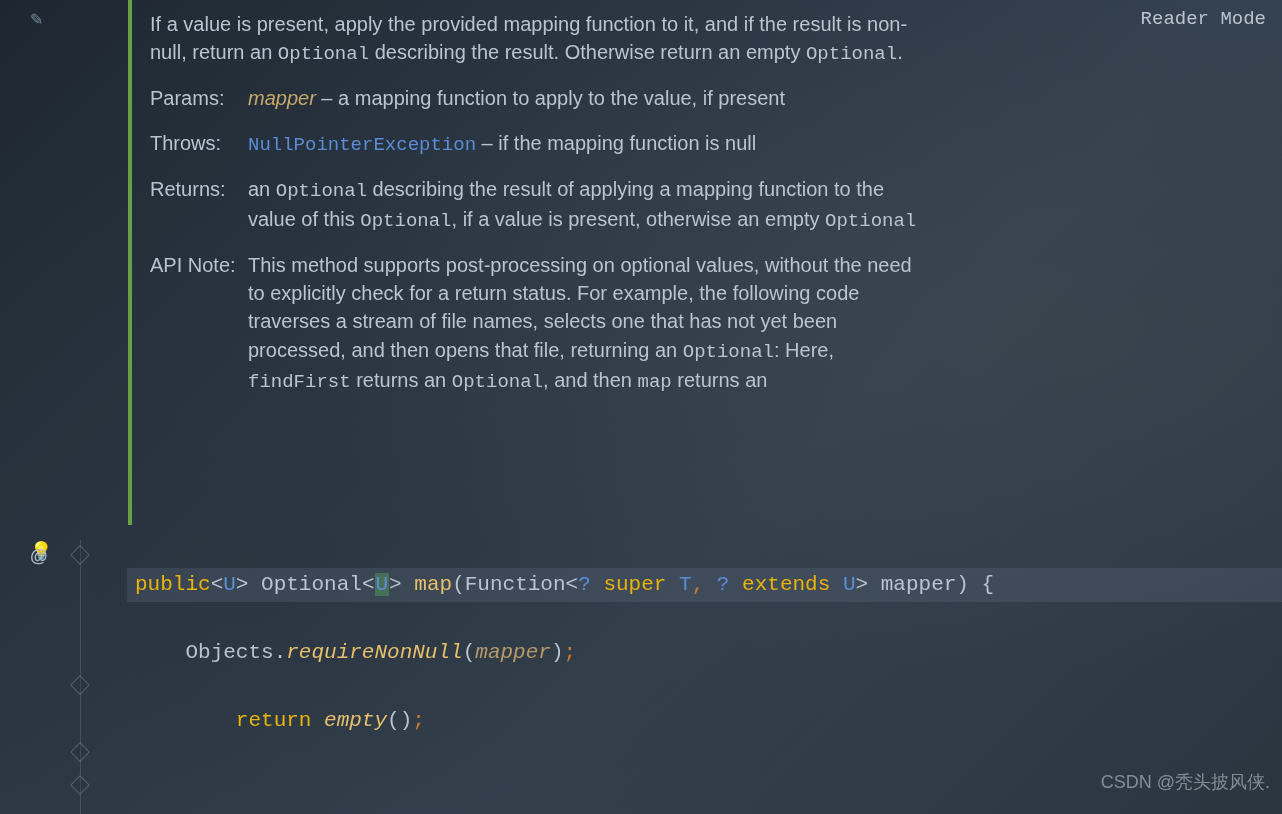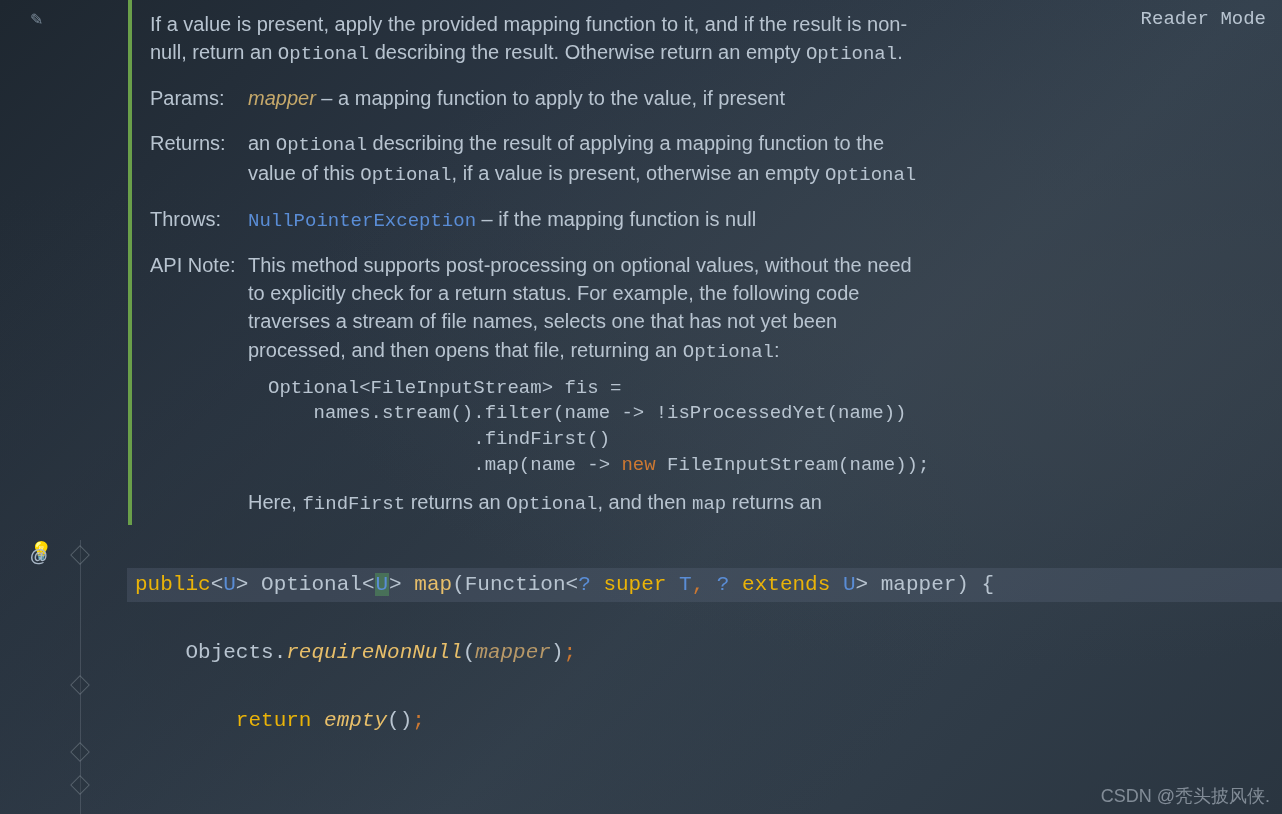--- a/index.html
+++ b/index.html
@@ -92,21 +92,21 @@
   .gen  { color:#5a8dd6; }
   .func { color:#e8bf6a; }
   .meth { color:#e8bf6a; font-style:italic;margin-top:12px; }
   .param{ color:#b8c4d0; }
   .paren{ color:#b8c4d0; }
   .brace{ color:#b8c4d0; }
   .ident{ color:#b89968; font-style:italic;}
   .punct{ color:#cc7832; }
   .sel-u{ background:rgba(80,140,90,0.6); padding:0 1px;}
   .watermark {
-    position:absolute; right:12px; bottom:6px;
+    position:absolute; right:12px; bottom:20px;
     color:rgba(200,210,220,0.55);
     font-size:18px;
     font-family:"Microsoft YaHei",sans-serif;
   }
 </style>
 </head>
 <body>
 
 <div class="gutter">
   <span class="gutter-icon pencil">✎</span>
@@ -129,41 +129,37 @@
   </div>
 
   <div class="doc-row">
     <div class="doc-label">Params:</div>
     <div class="doc-content">
       <span class="mapper-link">mapper</span><span> – a mapping function to apply to the value, if present</span>
     </div>
   </div>
 
   <div class="doc-row">
+    <div class="doc-label">Throws:</div>
+    <div class="doc-content">
+      <span class="link-exc">NullPointerException</span><span> – if the mapping function is null</span>
+    </div>
+  </div>
+
+  <div class="doc-row">
     <div class="doc-label">Returns:</div>
     <div class="doc-content">
       <span>an </span><span class="doc-code">Optional</span><span> describing the result of applying a mapping function to the value of this </span><span class="doc-code">Optional</span><span>, if a value is present, otherwise an empty </span><span class="doc-code">Optional</span>
     </div>
   </div>
 
   <div class="doc-row">
-    <div class="doc-label">Throws:</div>
-    <div class="doc-content">
-      <span class="link-exc">NullPointerException</span><span> – if the mapping function is null</span>
-    </div>
-  </div>
-
-  <div class="doc-row">
     <div class="doc-label">API Note:</div>
     <div class="doc-content">
       <span>This method supports post-processing on optional values, without the need to explicitly check for a return status. For example, the following code traverses a stream of file names, selects one that has not yet been processed, and then opens that file, returning an </span><span class="doc-code">Optional</span><span>:</span>
-      <div class="example"><span>Optional&lt;FileInputStream&gt; fis =</span>
-<span>    names.stream().filter(name -&gt; !isProcessedYet(name))</span>
-<span>                  .findFirst()</span>
-<span>                  .map(name -&gt; </span><span class="kw">new</span><span> FileInputStream(name));</span></div>
       <span>Here, </span><span class="doc-code">findFirst</span><span> returns an </span><span class="doc-code">Optional</span><span>, and then </span><span class="doc-code">map</span><span> returns an</span>
     </div>
   </div>
 </div>
 
 <div class="code-area">
 <span class="code-line hl-line"><span class="kw">public</span><span class="paren">&lt;</span><span class="gen">U</span><span class="paren">&gt;</span> <span class="type">Optional</span><span class="paren">&lt;</span><span class="gen sel-u">U</span><span class="paren">&gt;</span> <span class="func">map</span><span class="paren">(</span><span class="type">Function</span><span class="paren">&lt;</span><span class="gen">?</span> <span class="kw">super</span> <span class="gen">T</span><span class="punct">,</span> <span class="gen">?</span> <span class="kw">extends</span> <span class="gen">U</span><span class="paren">&gt;</span> <span class="param">mapper</span><span class="paren">)</span> <span class="brace">{</span></span>
 <span class="code-line">    <span class="type">Objects</span><span class="paren">.</span><span class="meth">requireNonNull</span><span class="paren">(</span><span class="ident">mapper</span><span class="paren">)</span><span class="punct">;</span></span>
 <span class="code-line">        <span class="kw">return</span> <span class="meth">empty</span><span class="paren">()</span><span class="punct">;</span></span>
 

